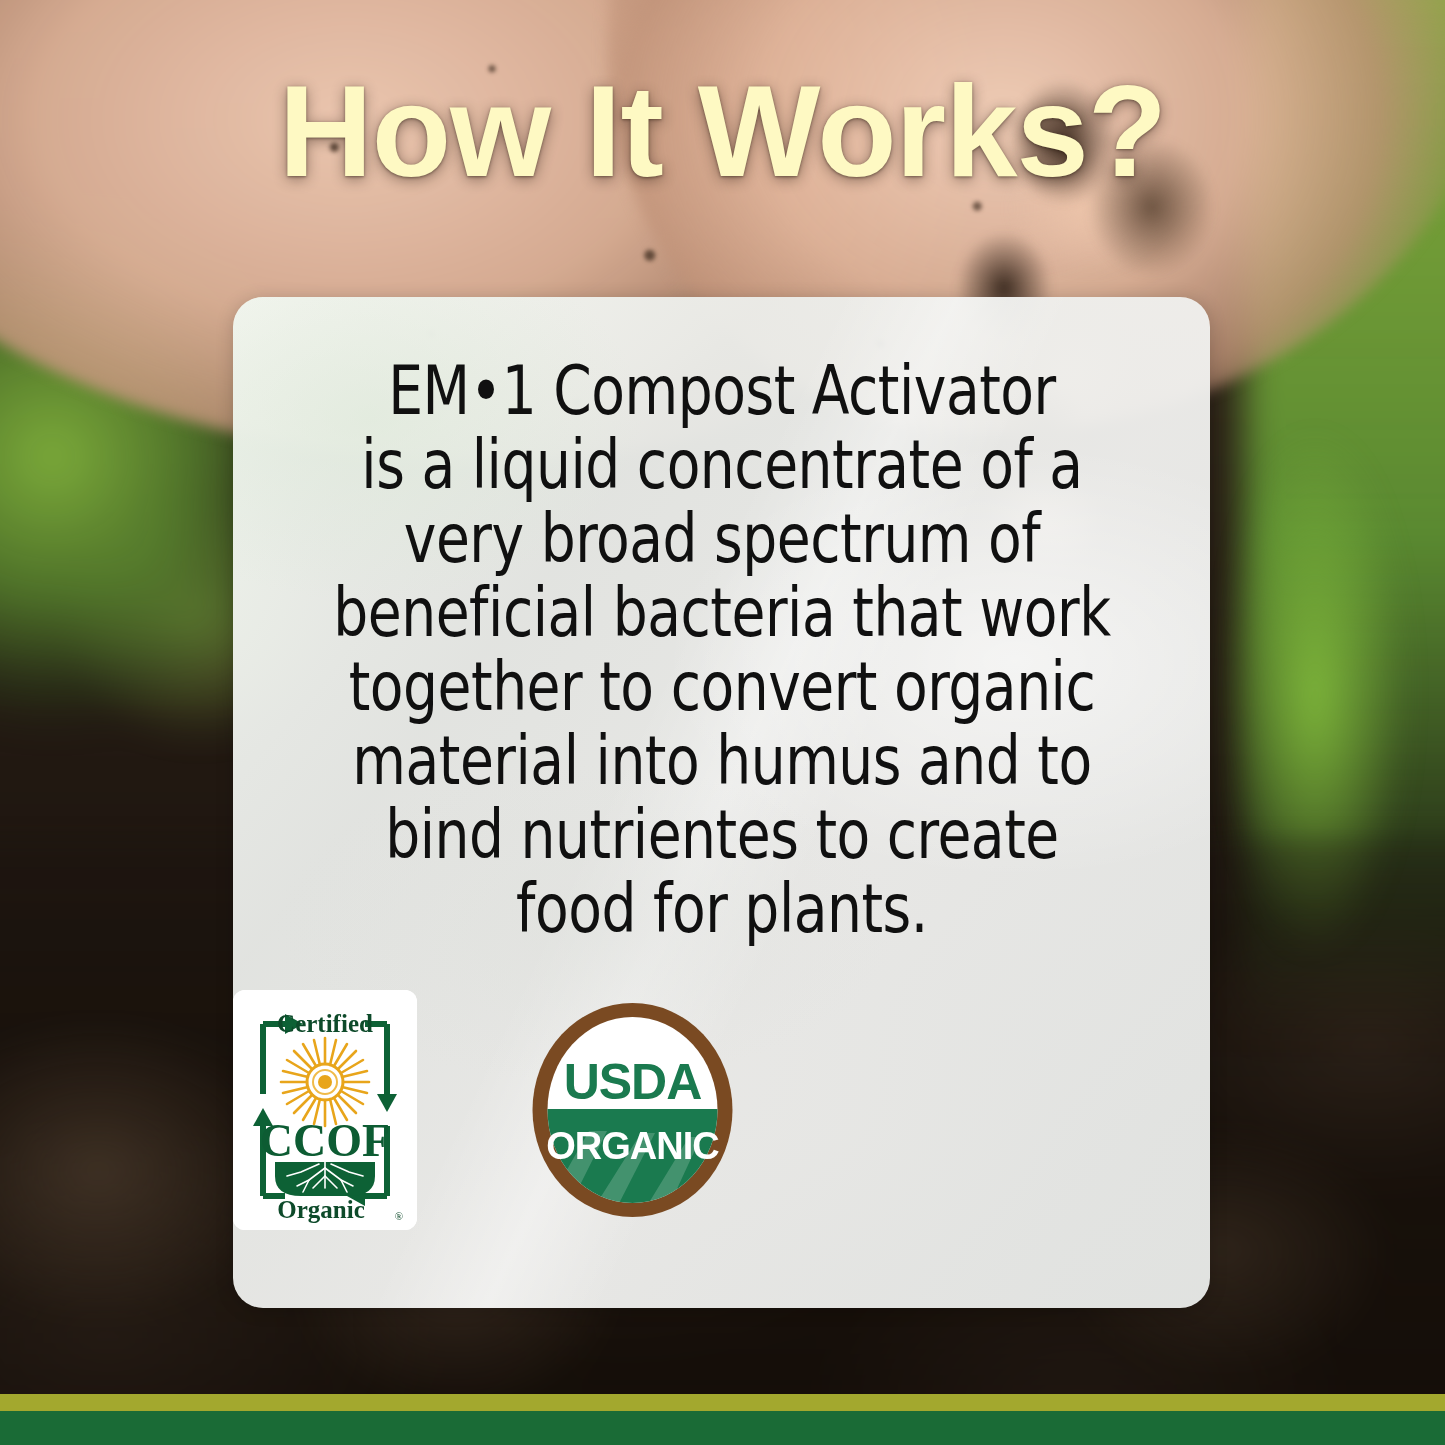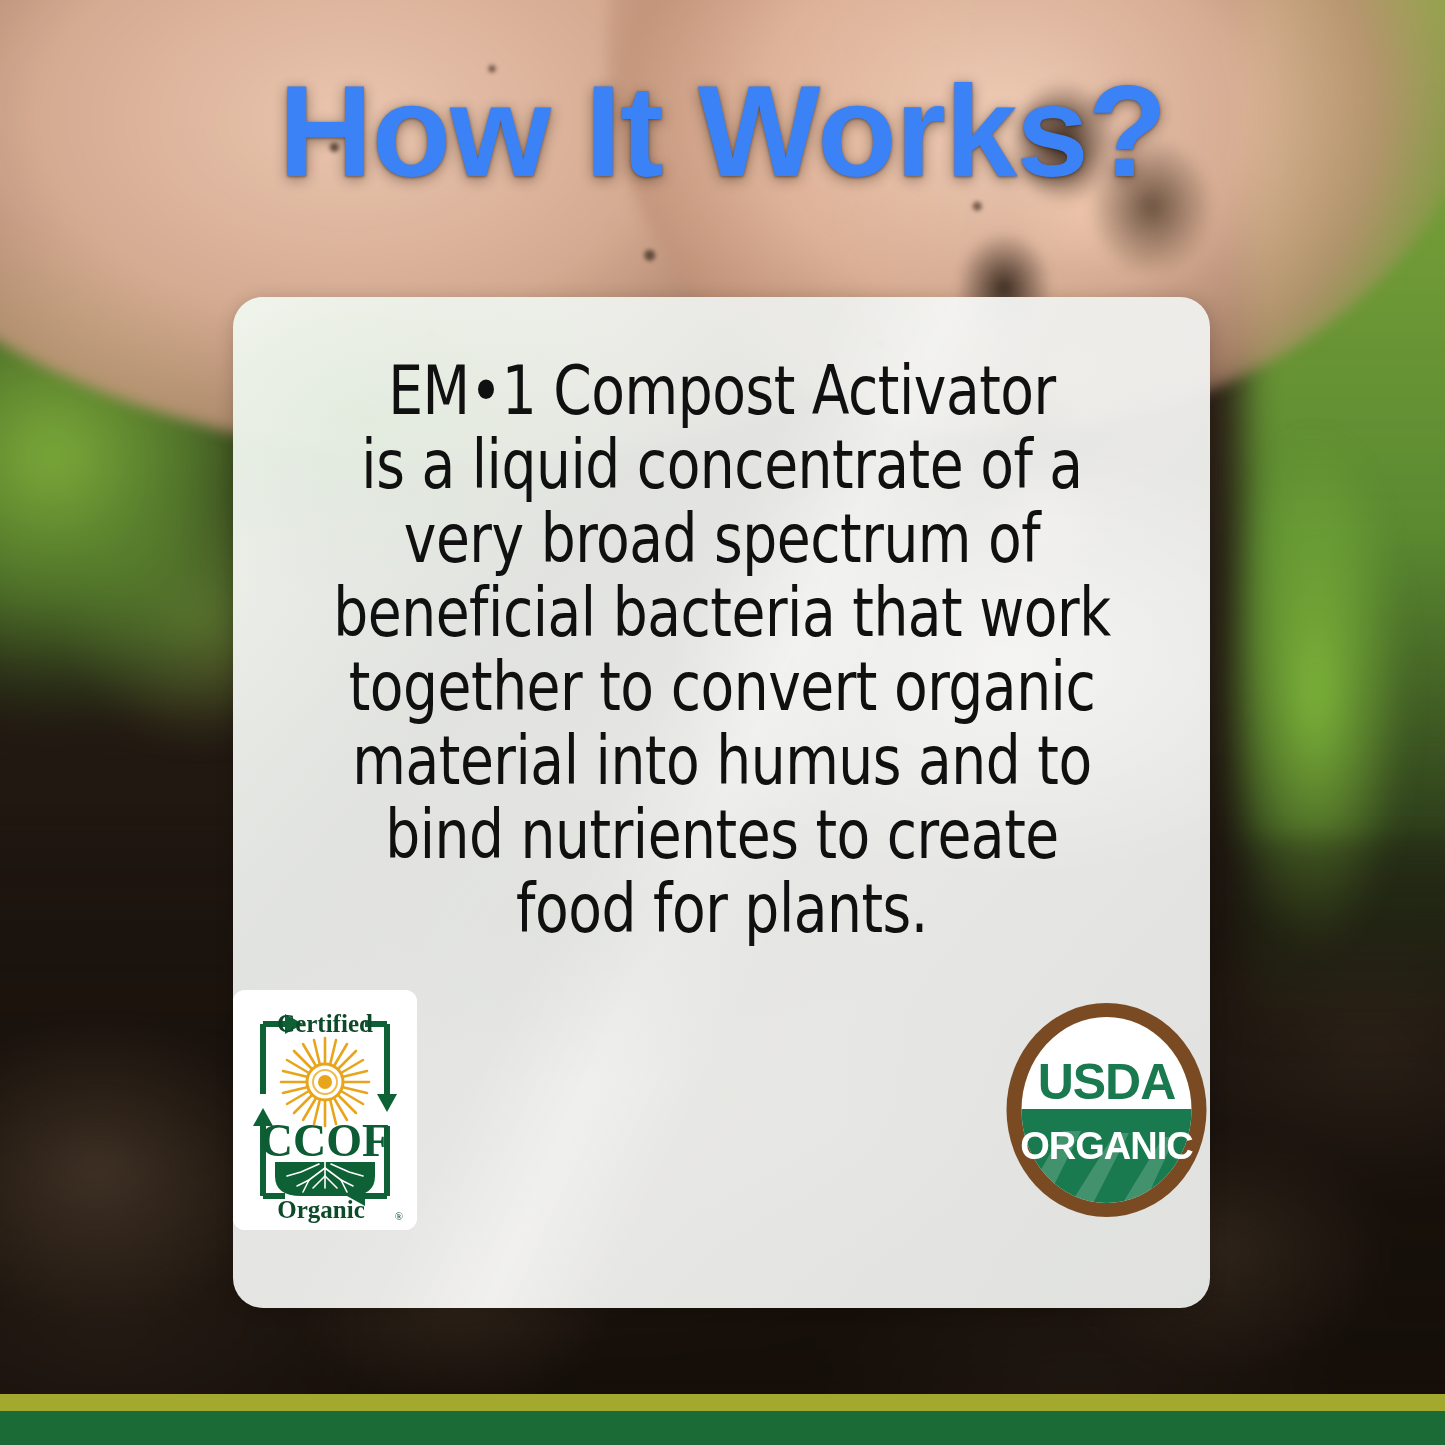--- a/index.html
+++ b/index.html
@@ -103,21 +103,21 @@
       radial-gradient(ellipse 20% 32% at 58% 44%, rgba(88,70,54,.45), transparent 68%),
       radial-gradient(ellipse 16% 28% at 82% 62%, rgba(74,58,44,.46), transparent 68%),
       linear-gradient(180deg, rgba(28,20,14,.25), rgba(18,12,8,.75));
     filter:blur(10px);
   }
 
   
   .title{
     position:absolute; left:0; right:0; top:66px;
     text-align:center;
-    color:#3b82f6;
+    color:#fef9c3;
     font-size:130px;
     font-weight:bold;
     letter-spacing:-1px;
     line-height:1.0;
     text-shadow:0 3px 14px rgba(40,25,15,.45), 0 1px 3px rgba(40,25,15,.5);
   }
 
   
   .card{
     position:absolute;
@@ -156,22 +156,22 @@
   }
   .body-text .ln{ display:block; white-space:nowrap; }
 
   
   .badges{
     position:relative;
     margin-top:44px;
     width:100%;
     display:flex;
     align-items:center;
-    justify-content:space-between;
-    gap:86px;
+    justify-content:flex-start;
+    gap:112px;
   }
 
   
   .ccof{
     position:relative;
     width:184px; height:240px;
     background:#ffffff;
     border-radius:12px;
     flex:0 0 auto;
   }

